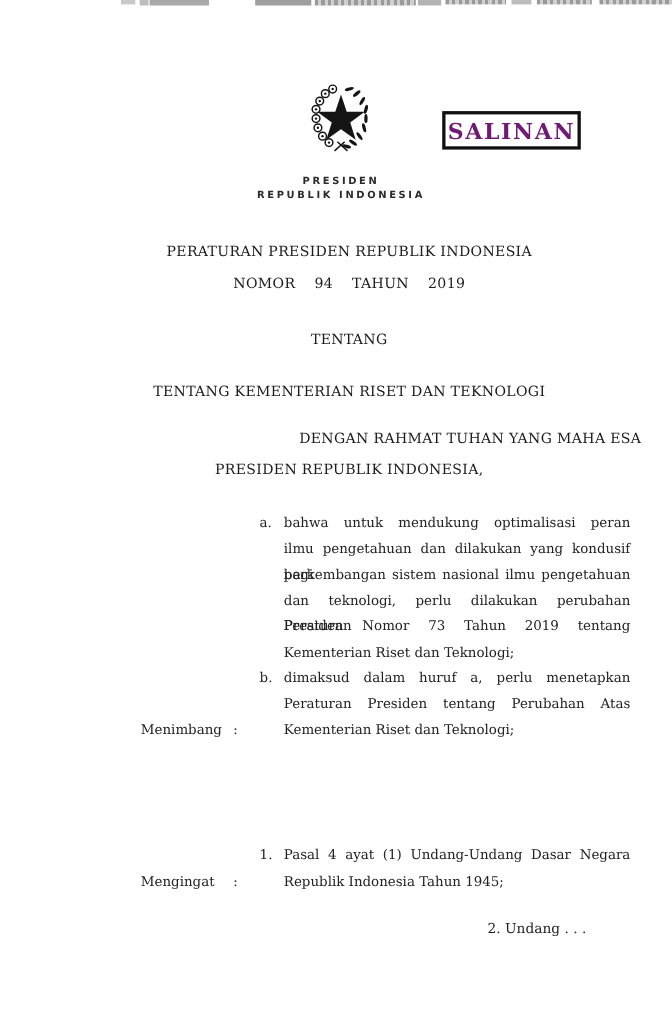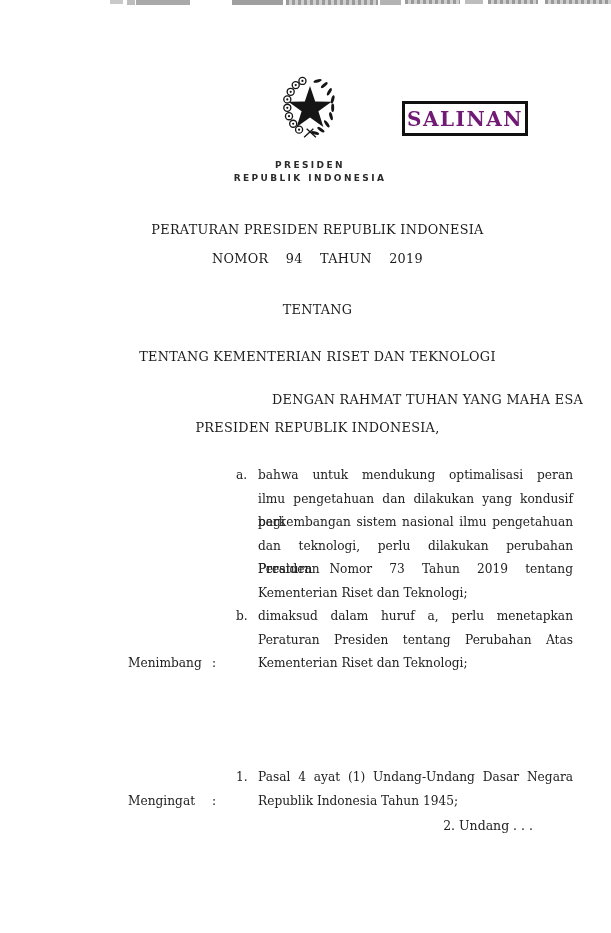--- a/index.html
+++ b/index.html
@@ -41,21 +41,21 @@
   .ccolon { width:24px; }
   .citems { width:337px; }
   .item   { display:flex; }
   .marker { width:22px; }
   .ilines { width:315px; }
   .bline  { height:23.5px; line-height:23.5px; overflow:visible; }
   .jline  { text-align:justify; text-align-last:justify; }
   .lline  { text-align:left; }
 
   .catchword {
-    position:absolute; top:818px; left:218px; width:315px;
+    position:absolute; top:836px; left:218px; width:315px;
     text-align:right; font-size:12.5px; color:#222;
   }
 </style>
 </head>
 <body>
 
 <div class="page">
 
   <div class="art" style="left:110px;width:13px;height:4px;background:#c9c9c9;"></div>
   <div class="art" style="left:127px;width:8px;height:5px;background:#bdbdbd;"></div>

